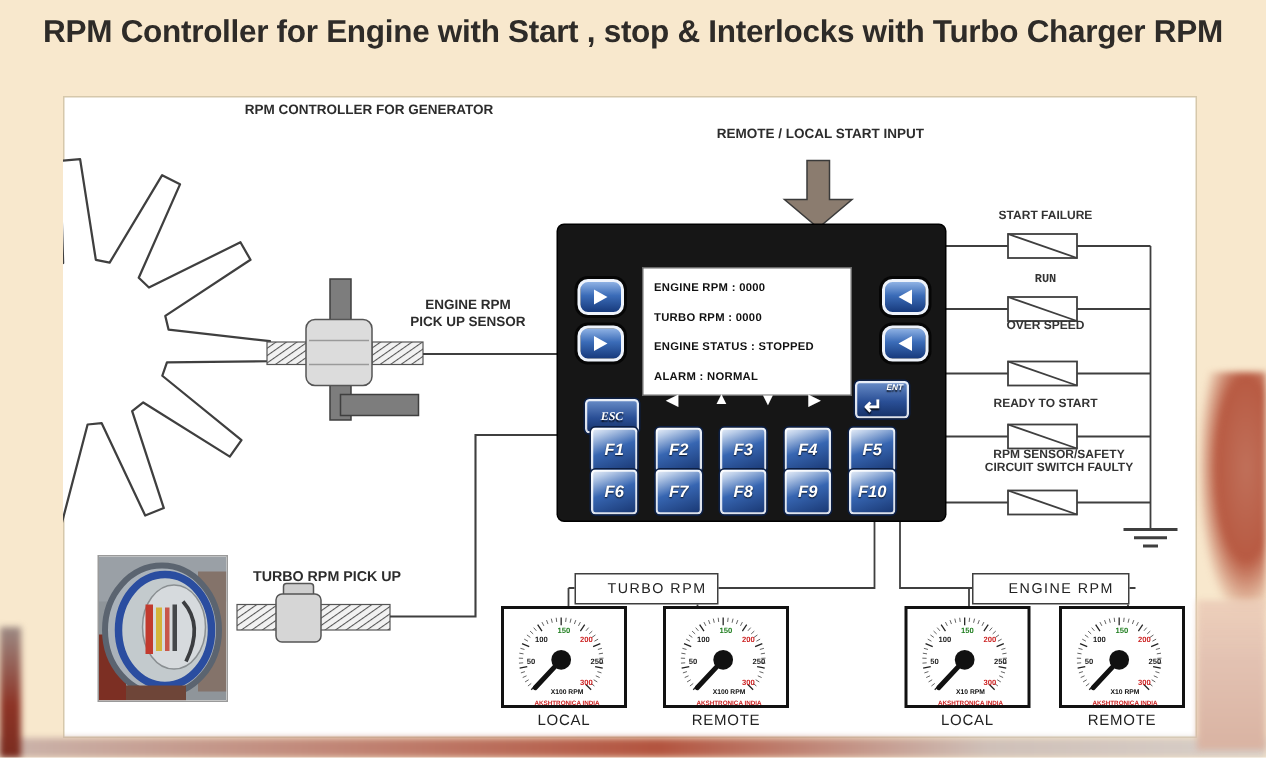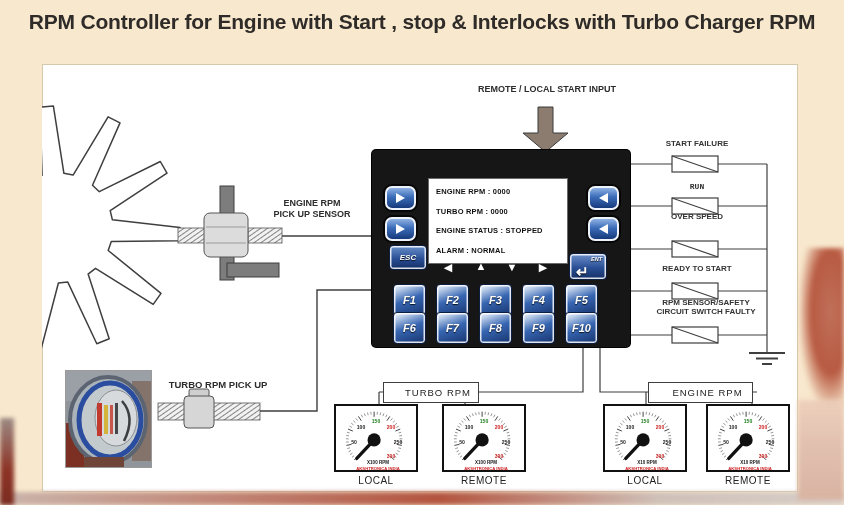--- a/index.html
+++ b/index.html
@@ -58,22 +58,22 @@
     display:flex;align-items:center;justify-content:center;}
   .tri-r{width:0;height:0;border-top:5px solid transparent;border-bottom:5px solid transparent;border-left:9px solid #fff;}
   .tri-l{width:0;height:0;border-top:5px solid transparent;border-bottom:5px solid transparent;border-right:9px solid #fff;}
   #nav-l1{left:385px;top:186px;} #nav-l2{left:385px;top:217px;}
   #nav-r1{left:588px;top:186px;} #nav-r2{left:588px;top:217px;}
 
   .key{box-sizing:border-box;border-radius:4px;color:#fff;display:flex;align-items:center;justify-content:center;
     background:linear-gradient(160deg,#f2f6fc 0%,#b9cce8 16%,#3766b2 48%,#17346e 100%);
     border:1px solid #0c1e42;box-shadow:inset 0 0 0 1.5px rgba(255,255,255,.85);
     text-shadow:0 1px 1px rgba(0,0,0,.8);}
-  #key-esc{left:389px;top:245px;width:38px;height:25px;font-size:8px;font-style:italic;font-weight:bold;
-    background:linear-gradient(180deg,#6c90ca 0%,#2a4f96 55%,#142f64 100%);}
+  #key-esc{left:389px;top:265px;width:38px;height:25px;font-size:8px;font-style:italic;font-weight:bold;
+    background:linear-gradient(180deg,#6c90ca 0%,#2a4f96 55%,#142f64 100%);font-family:Liberation Serif, serif;}
   #key-ent{left:569px;top:253px;width:38px;height:27px;position:absolute;
     background:linear-gradient(180deg,#6c90ca 0%,#2a4f96 55%,#142f64 100%);}
   #key-ent .ent-word{position:absolute;top:2px;right:4px;font-size:5.5px;font-style:italic;font-weight:bold;}
   #key-ent .ent-sym{position:absolute;bottom:0px;left:6px;font-size:15px;font-weight:bold;line-height:15px;}
   .arrow-key{width:16px;height:16px;color:#fff;font-size:11px;line-height:16px;text-align:center;}
   #ak-0{left:440px;top:259px;} #ak-1{left:473px;top:258px;}
   #ak-2{left:504px;top:259px;} #ak-3{left:535px;top:259px;}
   .fkey{width:33px;height:32px;font-size:11px;font-style:italic;font-weight:bold;}
   .frow1{top:284px;} .frow2{top:312px;}
   .fc1{left:393px;} .fc2{left:436px;} .fc3{left:479px;} .fc4{left:522px;} .fc5{left:565px;}
@@ -176,20 +176,21 @@
     <polyline points="583,347 583,392 379,392"></polyline>
     <line x1="379" y1="392" x2="379" y2="404"></line>
     <line x1="465" y1="392" x2="465" y2="404"></line>
     <polyline points="600,347 600,392 757,392"></polyline>
     <line x1="646" y1="392" x2="646" y2="404"></line>
     <line x1="752" y1="392" x2="752" y2="404"></line>
   </g>
 </svg>
 
 <div id="generator-label" class="abs lbl">
+  <div>RPM CONTROLLER FOR GENERATOR</div>
 </div>
 <div id="start-input-label" class="abs lbl">REMOTE / LOCAL START INPUT</div>
 <div id="engine-sensor-label" class="abs lbl">
   <div>ENGINE RPM</div>
   <div>PICK UP SENSOR</div>
 </div>
 <div id="turbo-pickup-label" class="abs lbl">TURBO RPM PICK UP</div>
 
 <div id="il-0" class="abs interlock-label">START FAILURE</div>
 <div id="il-1" class="abs interlock-label">RUN</div>

